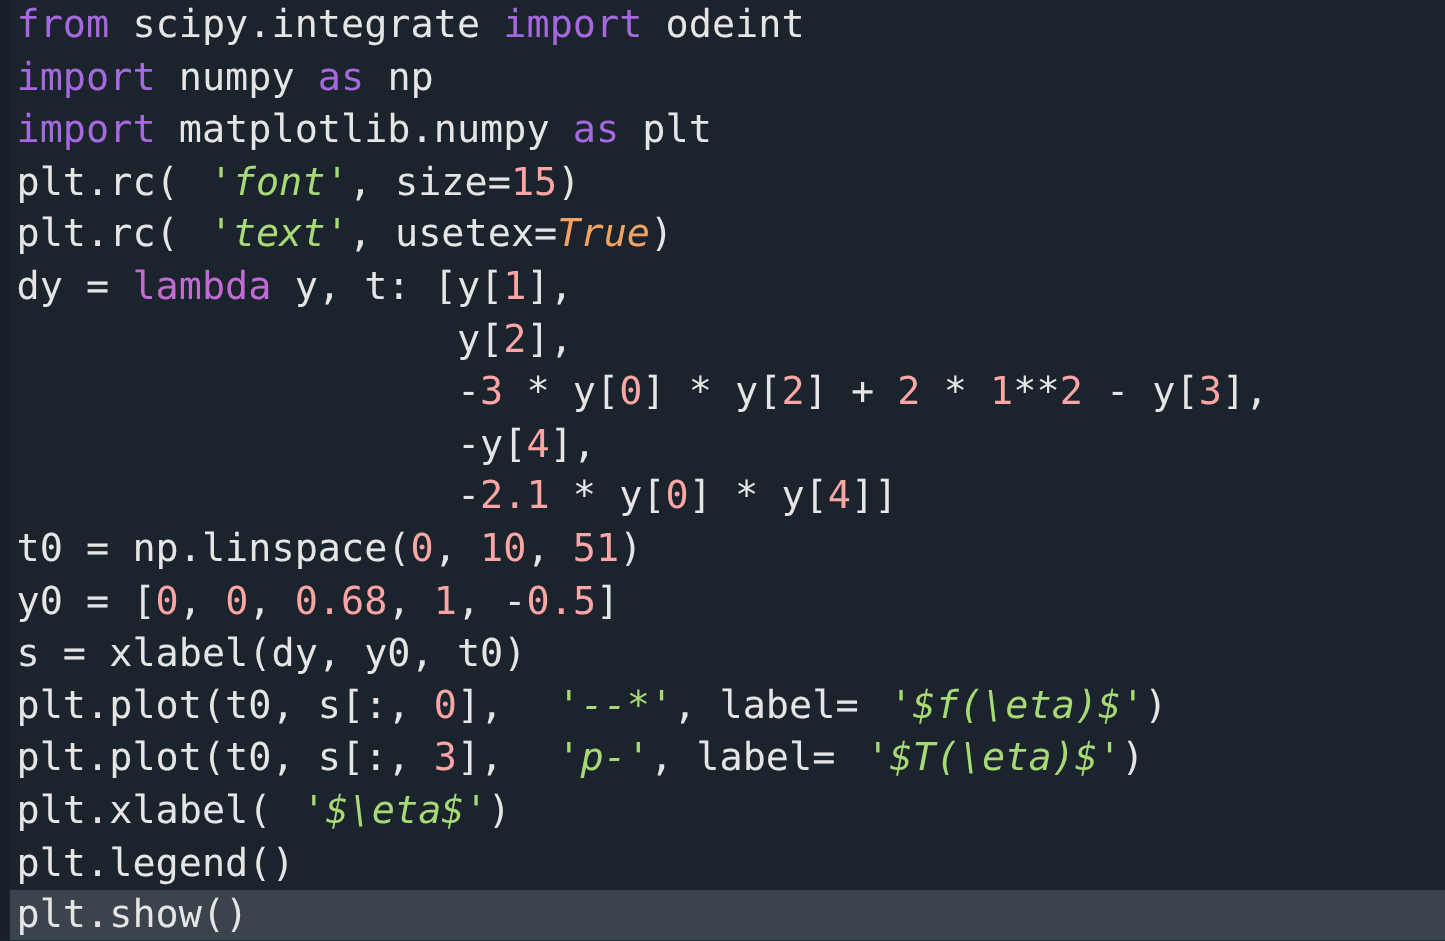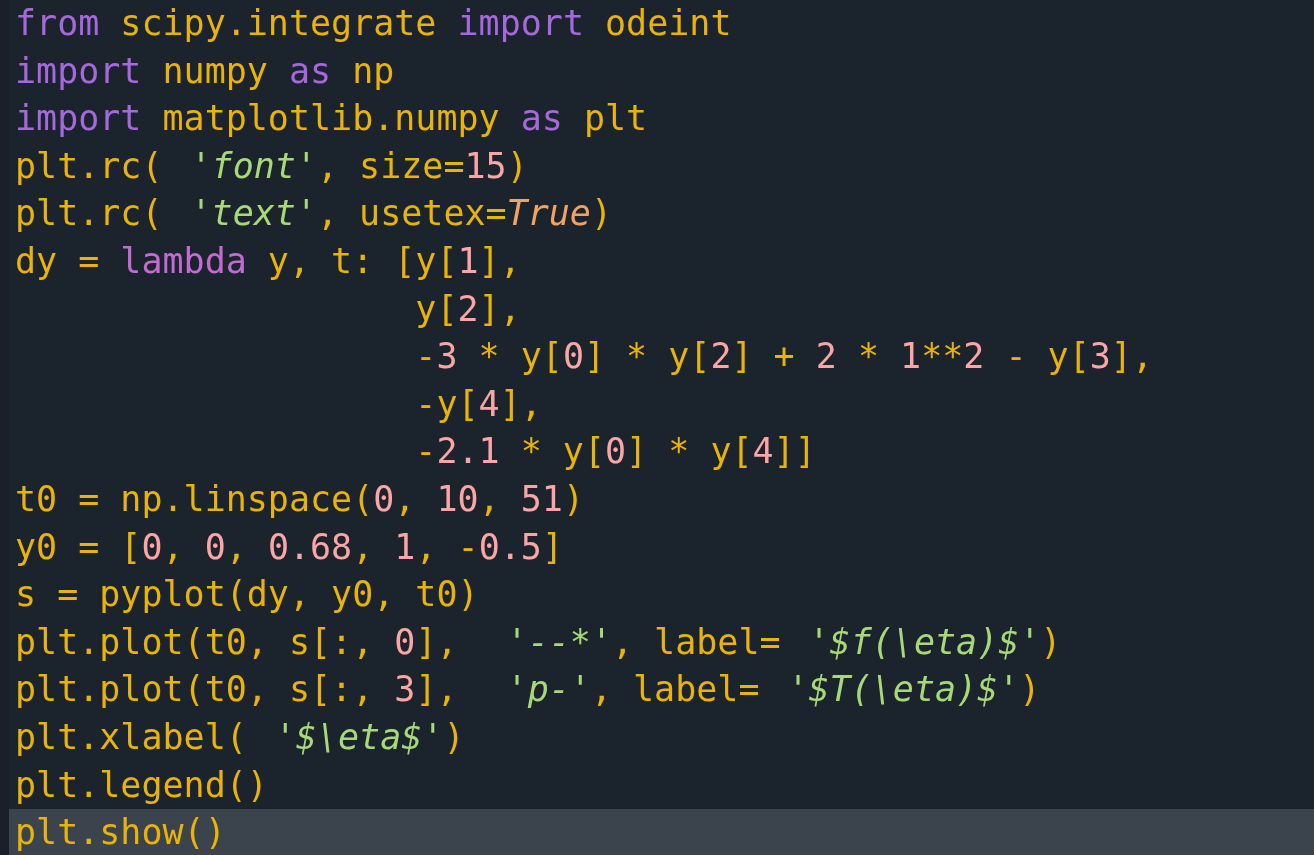--- a/index.html
+++ b/index.html
@@ -51,21 +51,21 @@
   
   .code-line.current {
     background: #3b434c;
   }
   
   .kw-import   { color: #a668de; margin-top: 16px; }          
   .kw-lambda   { color: #c46ad4; }          
   .str         { color: #a8d977; font-style: italic; margin-left: 28px; }
   .num         { color: #fca5a5; }
   .const       { color: #f4a261; font-style: italic; }          
-  .plain       { color: #eab308; }
+  .plain       { color: #e5e5e5; }
 </style>
 </head>
 <body>
 
 <div id="editor">
 
   <div id="gutter-strip"></div>
 
   <div id="code-area">
       <div class="code-line"><span class="txt kw-import">from</span><span class="txt plain"> scipy.integrate </span><span class="txt kw-import">import</span><span class="txt plain"> odeint</span></div>
@@ -73,21 +73,21 @@
       <div class="code-line"><span class="txt kw-import">import</span><span class="txt plain"> matplotlib.numpy </span><span class="txt kw-import">as</span><span class="txt plain"> plt</span></div>
       <div class="code-line"><span class="txt plain">plt.rc(</span><span class="txt str">'font'</span><span class="txt plain">, size=</span><span class="txt num">15</span><span class="txt plain">)</span></div>
       <div class="code-line"><span class="txt plain">plt.rc(</span><span class="txt str">'text'</span><span class="txt plain">, usetex=</span><span class="txt const">True</span><span class="txt plain">)</span></div>
       <div class="code-line"><span class="txt plain">dy = </span><span class="txt kw-lambda">lambda</span><span class="txt plain"> y, t: [y[</span><span class="txt num">1</span><span class="txt plain">],</span></div>
       <div class="code-line"><span class="txt plain">                   y[</span><span class="txt num">2</span><span class="txt plain">],</span></div>
       <div class="code-line"><span class="txt plain">                   -</span><span class="txt num">3</span><span class="txt plain"> * y[</span><span class="txt num">0</span><span class="txt plain">] * y[</span><span class="txt num">2</span><span class="txt plain">] + </span><span class="txt num">2</span><span class="txt plain"> * </span><span class="txt num">1</span><span class="txt plain">**</span><span class="txt num">2</span><span class="txt plain"> - y[</span><span class="txt num">3</span><span class="txt plain">],</span></div>
       <div class="code-line"><span class="txt plain">                   -y[</span><span class="txt num">4</span><span class="txt plain">],</span></div>
       <div class="code-line"><span class="txt plain">                   -</span><span class="txt num">2.1</span><span class="txt plain"> * y[</span><span class="txt num">0</span><span class="txt plain">] * y[</span><span class="txt num">4</span><span class="txt plain">]]</span></div>
       <div class="code-line"><span class="txt plain">t0 = np.linspace(</span><span class="txt num">0</span><span class="txt plain">, </span><span class="txt num">10</span><span class="txt plain">, </span><span class="txt num">51</span><span class="txt plain">)</span></div>
       <div class="code-line"><span class="txt plain">y0 = [</span><span class="txt num">0</span><span class="txt plain">, </span><span class="txt num">0</span><span class="txt plain">, </span><span class="txt num">0.68</span><span class="txt plain">, </span><span class="txt num">1</span><span class="txt plain">, -</span><span class="txt num">0.5</span><span class="txt plain">]</span></div>
-      <div class="code-line"><span class="txt plain">s = pyplot(dy, y0, t0)</span></div>
+      <div class="code-line"><span class="txt plain">s = xlabel(dy, y0, t0)</span></div>
       <div class="code-line"><span class="txt plain">plt.plot(t0, s[:, </span><span class="txt num">0</span><span class="txt plain">], </span><span class="txt str">'--*'</span><span class="txt plain">, label=</span><span class="txt str">'$f(\eta)$'</span><span class="txt plain">)</span></div>
       <div class="code-line"><span class="txt plain">plt.plot(t0, s[:, </span><span class="txt num">3</span><span class="txt plain">], </span><span class="txt str">'p-'</span><span class="txt plain">, label=</span><span class="txt str">'$T(\eta)$'</span><span class="txt plain">)</span></div>
       <div class="code-line"><span class="txt plain">plt.xlabel(</span><span class="txt str">'$\eta$'</span><span class="txt plain">)</span></div>
       <div class="code-line"><span class="txt plain">plt.legend()</span></div>
       <div class="code-line current"><span class="txt plain">plt.show()</span></div>
     </div>
 
 </div>
 
 </body></html>

